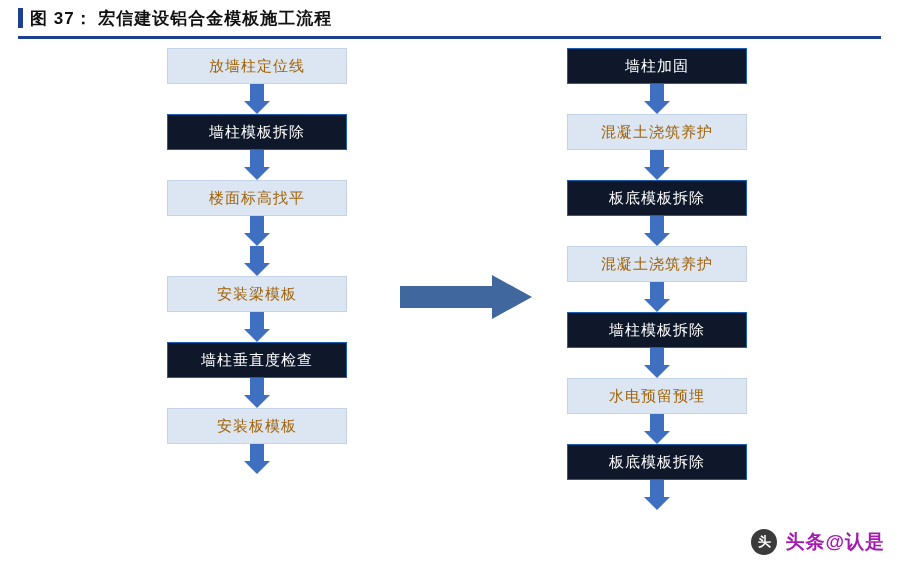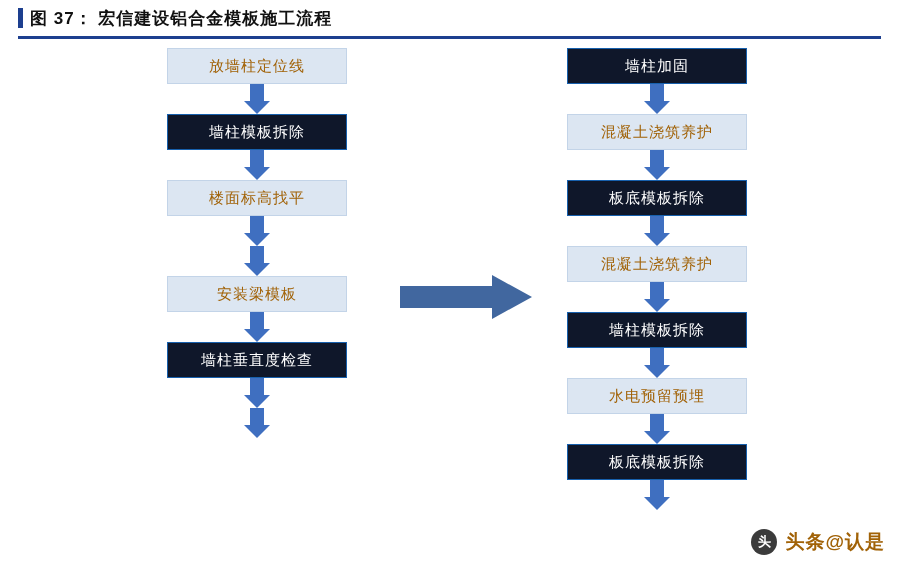--- a/index.html
+++ b/index.html
@@ -69,21 +69,21 @@
     position:absolute;right:14px;bottom:14px;
     display:flex;align-items:center;gap:8px;
   }
   .wm-logo{
     width:26px;height:26px;border-radius:50%;
     background:#3b3b3b;color:#ffffff;
     display:flex;align-items:center;justify-content:center;
     font-size:13px;font-weight:bold;
   }
   .wm-text{
-    font-size:19px;font-weight:bold;color:#a16207;letter-spacing:1px;
+    font-size:19px;font-weight:bold;color:#a21caf;letter-spacing:1px;
   }
 </style>
 </head>
 <body>
 
 <div class="title-bar">
   <div class="title-marker"></div>
   <div class="title-text">图 37： 宏信建设铝合金模板施工流程</div>
   <div class="title-rule"></div>
 </div>
@@ -118,20 +118,21 @@
       <div class="shaft"></div>
       <div class="head"></div>
     </div>
 
   <div class="node dark">墙柱垂直度检查</div>
   <div class="arrow">
       <div class="shaft"></div>
       <div class="head"></div>
     </div>
 
+  <div class="node light">安装板模板</div>
   <div class="arrow">
       <div class="shaft"></div>
       <div class="head"></div>
     </div>
 
 </div>
 
 <div class="col col-right">
 
   <div class="node dark">墙柱加固</div>

